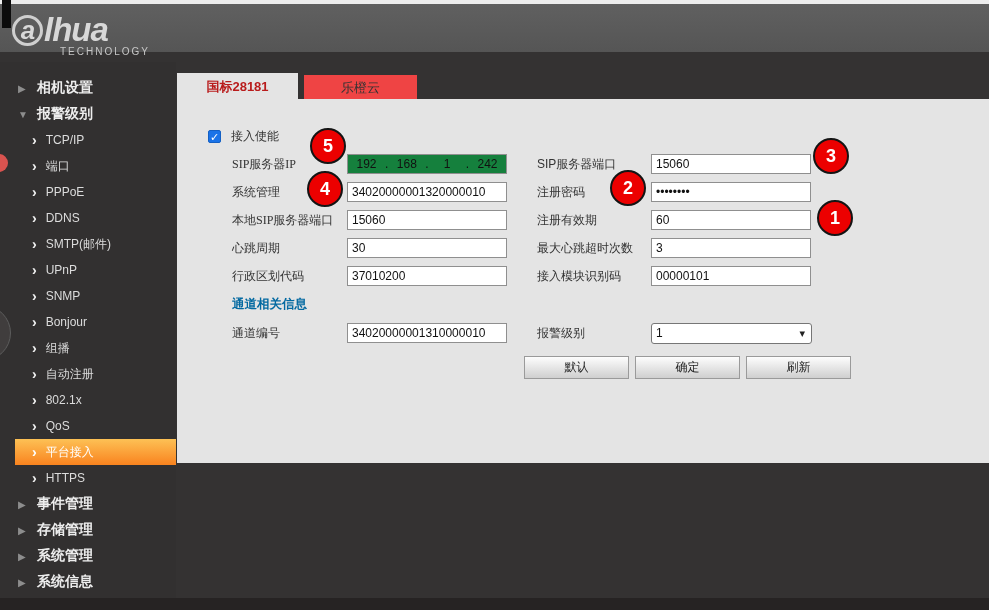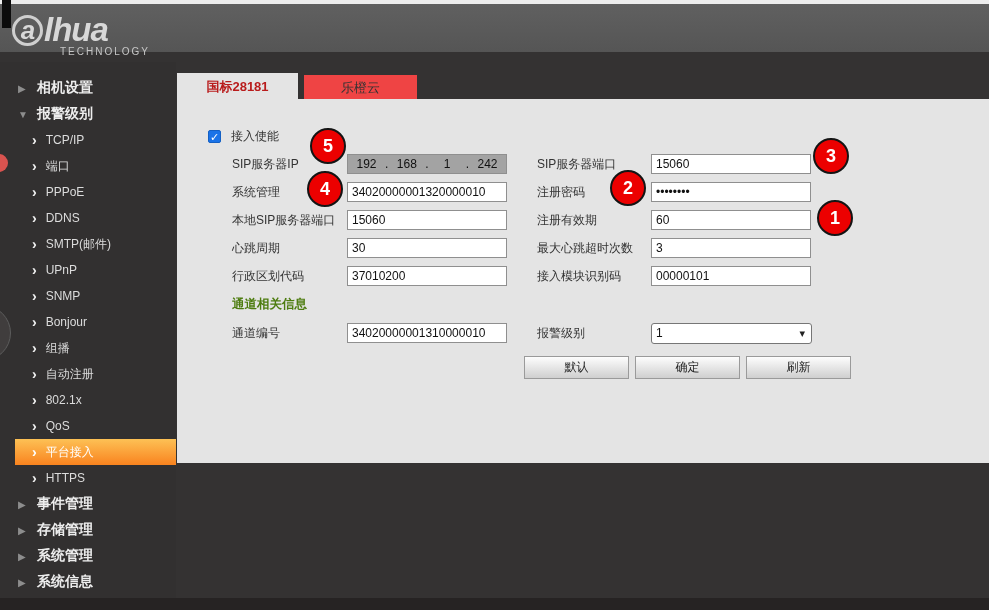--- a/index.html
+++ b/index.html
@@ -38,31 +38,31 @@
   .tab { position:absolute; text-align:center; cursor:pointer; }
   .tab-active { left:177px; top:73px; width:121px; height:26px; background:#e4e4e4;
                 font-size:13px; font-weight:bold; color:#b91c1c; line-height:27px; }
   .tab-inactive { left:304px; top:75px; width:113px; height:24px; background:#ef4444;
                   font-size:13px; color:#333; line-height:25px; }
   .panel { position:absolute; left:177px; top:99px; width:812px; height:364px; background:#e4e4e4; }
 
   
   .form { position:absolute; left:55px; top:23px; }
   .frow { height:28px; display:flex; align-items:center; }
-  .lbl { width:115px; font-size:12px; color:#333; }
+  .lbl { width:115px; font-size:12px; color:#333;font-family:Liberation Serif, serif; }
   .lbl-r { width:114px; margin-left:30px; font-size:12px; color:#333; }
   .inp { width:160px; height:20px; border:1px solid #8f8f8f; background:#fff; font-size:12px;
          padding:0 4px; font-family:"Liberation Sans","DejaVu Sans",sans-serif; color:#111; }
   .cb-row { margin-left:-24px; }
   .cb { width:13px; height:13px; background:#1a73e8; border:1px solid #1460c4; border-radius:2px;
         color:#fff; font-size:11px; line-height:12px; text-align:center; cursor:pointer; margin-right:10px; }
-  .ip-box { width:160px; height:20px; border:1px solid #8f8f8f; background:#a3a3a3; display:flex;
+  .ip-box { width:160px; height:20px; border:1px solid #8f8f8f; background:#15803d; display:flex;
             align-items:center; font-size:12px; color:#111; }
   .ip-box span.seg { flex:1; text-align:center; }
-  .section-title { height:29px; line-height:29px; font-size:12.5px; font-weight:bold; color:#4d7c0f; }
+  .section-title { height:29px; line-height:29px; font-size:12.5px; font-weight:bold; color:#0369a1; }
   .select { width:161px; height:21px; border:1px solid #767676; border-radius:3px; background:#fff;
             font-size:12px; color:#111; display:flex; align-items:center; padding:0 6px 0 4px;
             cursor:pointer; }
   .select .val { flex:1; }
   .select .arrow { font-size:11px; color:#222; }
   .btn-row { margin-top:9px; margin-left:292px; display:flex; }
   .btn { width:105px; height:23px; margin-right:6px; background:linear-gradient(#fdfdfd,#cfcfcf);
          border:1px solid #9a9a9a; font-size:12px; color:#222; text-align:center; line-height:21px;
          cursor:pointer; }
 

